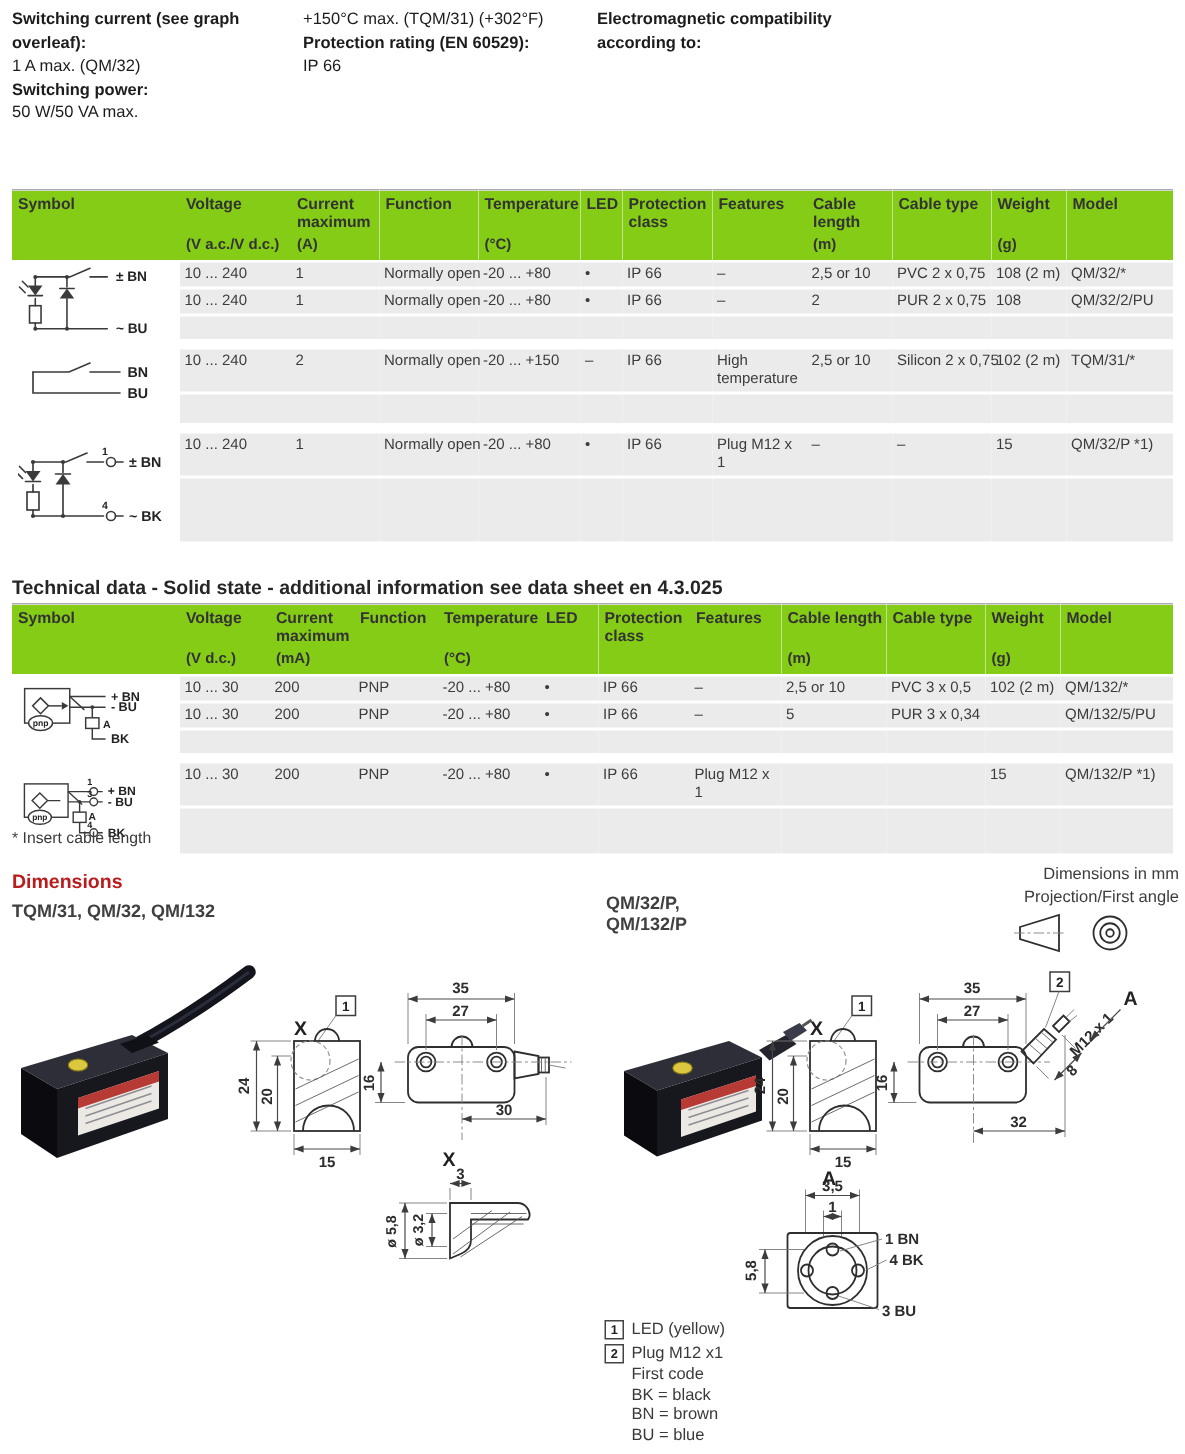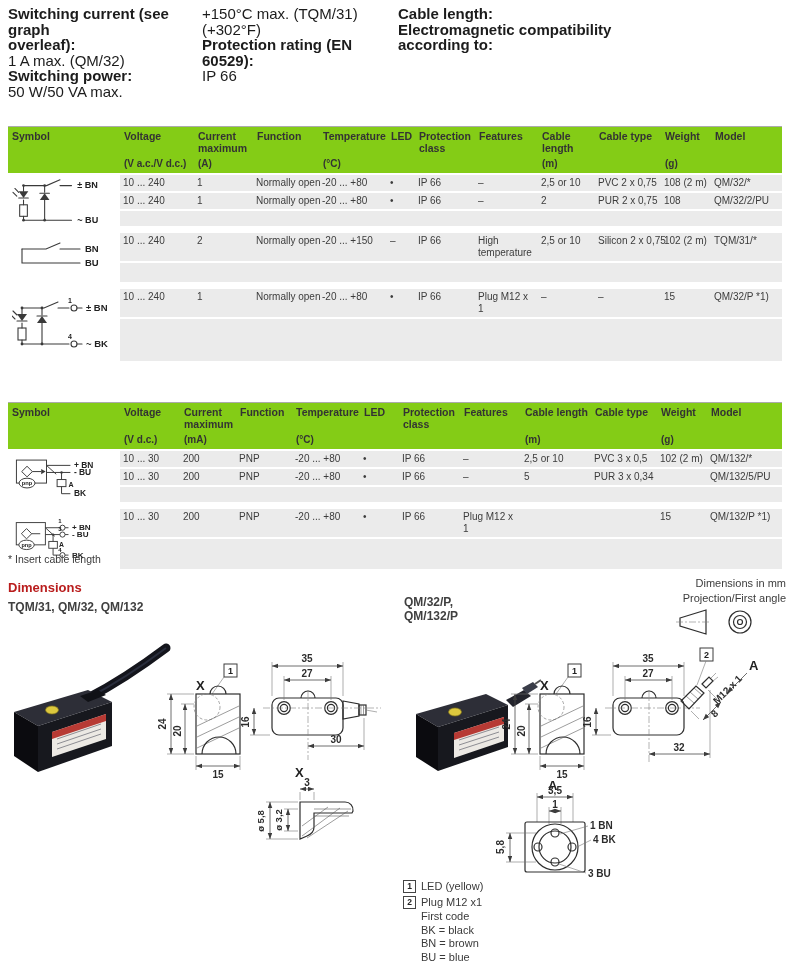--- a/index.html
+++ b/index.html
@@ -3,21 +3,21 @@
 <meta charset="utf-8">
 <style>
   html,body{margin:0;padding:0;background:#fff;}
   .page{position:relative;width:790px;height:969px;background:#fff;overflow:hidden;
         font-family:"Liberation Sans",sans-serif;color:#1d1d1d;}
   
   .ti-col{position:absolute;top:6px;}
   .ti-col.c1{left:8px;width:185px;}
   .ti-col.c2{left:202px;width:195px;}
   .ti-col.c3{left:398px;width:260px;}
-  .ti-line{font-size:15px;line-height:15.5px;color:#1c1c1c;}
+  .ti-line{font-size:11px;line-height:15.5px;color:#1c1c1c;}
   .ti-line.b{font-weight:bold;}
   
   .ttl{position:absolute;left:8px;margin:0;font-size:13px;font-weight:bold;color:#262626;}
   .ttl.t1{top:104px;}
   .ttl.t2{top:384px;}
   .tbl-mount{position:absolute;left:8px;width:774px;}
   .tbl-mount.m1{top:126px;}
   .tbl-mount.m2{top:402px;}
   table{border-collapse:collapse;table-layout:fixed;width:774px;color:#3c3c3c;}
   th{background:#84cc16;text-align:left;font-size:10.5px;font-weight:bold;color:#333;
@@ -76,21 +76,20 @@
         <div class="ti-line">1 A max. (QM/32)</div>
         <div class="ti-line b">Switching power:</div>
         <div class="ti-line">50 W/50 VA max.</div>
       </div>
     <div class="ti-col c2">
         <div class="ti-line">+150°C max. (TQM/31) (+302°F)</div>
         <div class="ti-line b">Protection rating (EN 60529):</div>
         <div class="ti-line">IP 66</div>
       </div>
     <div class="ti-col c3">
-        <div class="ti-line b">Cable length:</div>
         <div class="ti-line b">Electromagnetic compatibility</div>
         <div class="ti-line b">according to:</div>
       </div>
   </div>
 
   <div class="tbl-mount m1">
       <table>
         <colgroup>
           <col style="width: 112px;">
           <col style="width: 74px;">
@@ -314,20 +313,21 @@
             <td></td>
             <td></td>
             <td></td>
             <td></td>
             <td></td>
           </tr>
         </tbody>
       </table>
     </div>
 
+  <h2 class="ttl t2">Technical data - Solid state - additional information see data sheet en 4.3.025</h2>
   <div class="tbl-mount m2">
       <table>
         <colgroup>
           <col style="width: 112px;">
           <col style="width: 60px;">
           <col style="width: 56px;">
           <col style="width: 56px;">
           <col style="width: 68px;">
           <col style="width: 39px;">
           <col style="width: 61px;">

